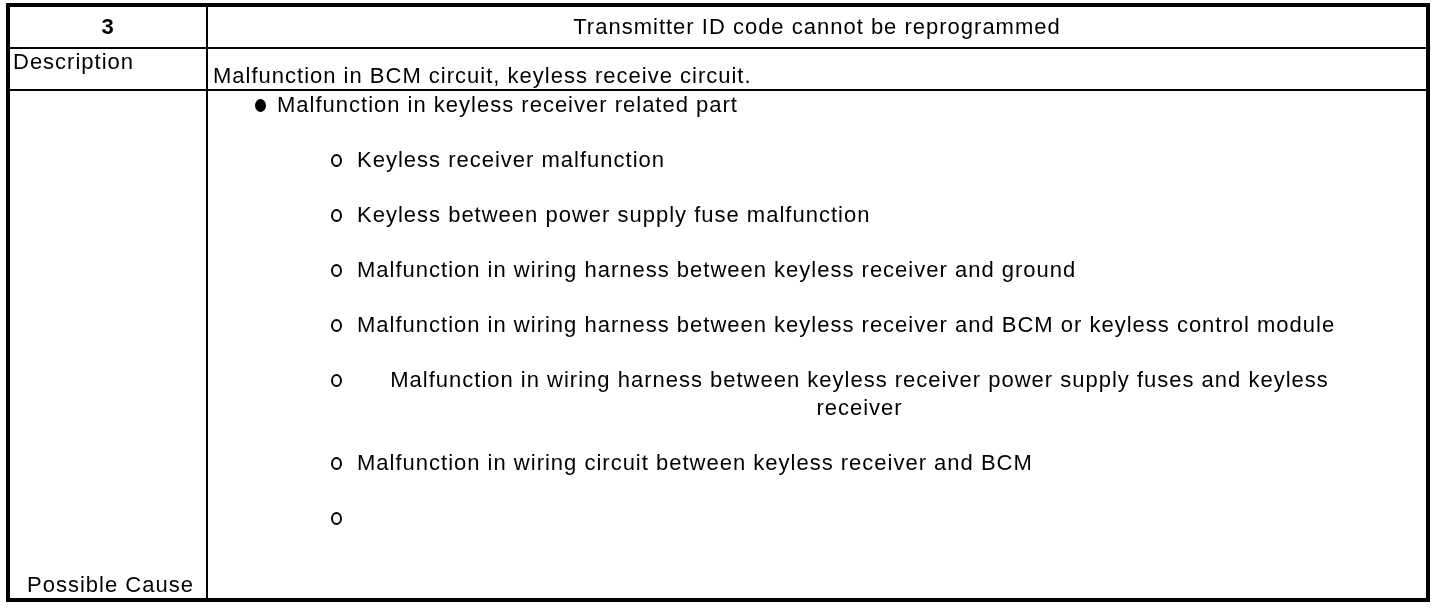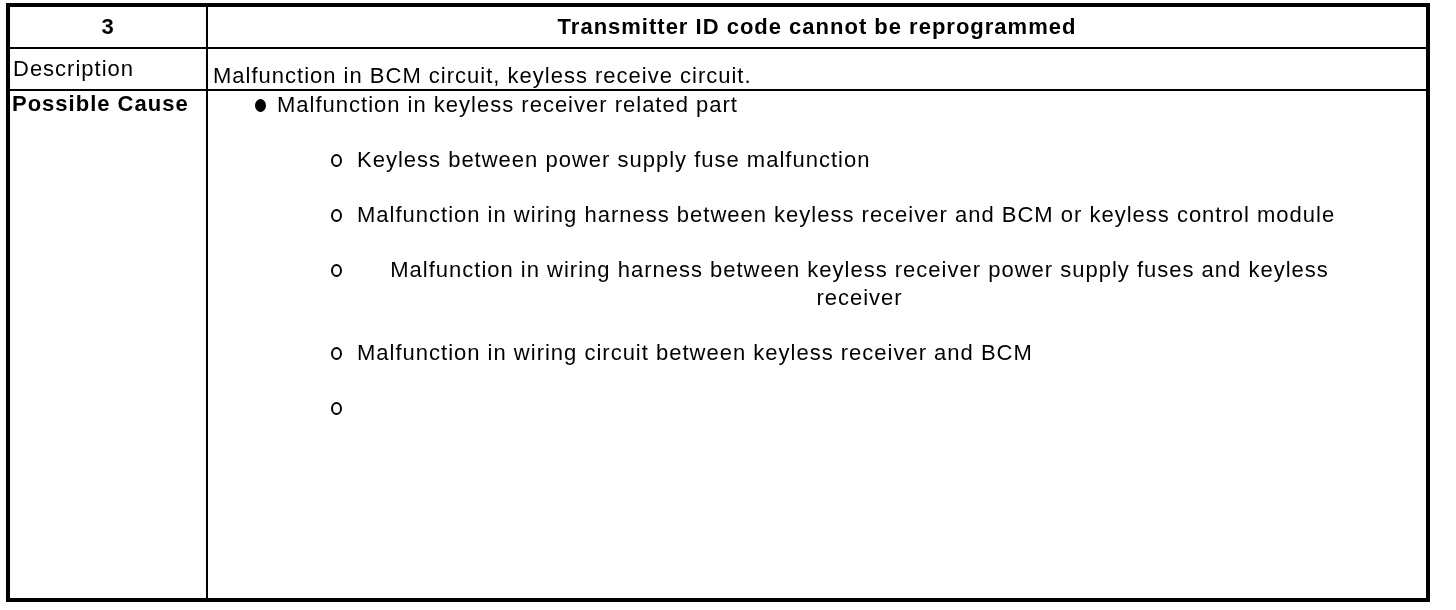--- a/index.html
+++ b/index.html
@@ -43,37 +43,36 @@
   .cell-num {
     display: flex;
     align-items: center;
     justify-content: center;
     font-weight: bold;
   }
   .cell-title {
     display: flex;
     align-items: center;
     justify-content: center;
-    font-weight: bold;
+    font-weight: normal;
   }
   .cell-desc-label {
     display: flex;
-    align-items: center;
     padding-left: 3px;
   }
   .cell-desc-text {
     display: flex;
     align-items: flex-end;
     padding-left: 5px;
   }
   .cell-cause-label {
     display: flex;
-    align-items: flex-start;
-    padding-left: 2px;
-    font-weight: bold;
+    align-items: flex-end;
+    padding-left: 17px;
+    font-weight: normal;
   }
   .cell-cause-content {
     padding-top: 0;
     text-align: center;
   }
 
   .pc-item {
     display: flex;
     line-height: 28px;
     margin-bottom: 27px;
@@ -133,28 +132,40 @@
     </div>
     <div class="cell cell-cause-content">
 
       <div class="pc-item level-1">
         <span class="bullet-box">
             <span class="bullet-filled"></span>
           </span>
         <span class="pc-text">Malfunction in keyless receiver related part</span>
       </div>
 
+      <div class="pc-item level-2">
+        <span class="bullet-box">
+            <span class="bullet-open"></span>
+          </span>
+        <span class="pc-text">Keyless receiver malfunction</span>
+      </div>
 
       <div class="pc-item level-2">
         <span class="bullet-box">
             <span class="bullet-open"></span>
           </span>
         <span class="pc-text">Keyless between power supply fuse malfunction</span>
       </div>
 
+      <div class="pc-item level-2">
+        <span class="bullet-box">
+            <span class="bullet-open"></span>
+          </span>
+        <span class="pc-text">Malfunction in wiring harness between keyless receiver and ground</span>
+      </div>
 
       <div class="pc-item level-2">
         <span class="bullet-box">
             <span class="bullet-open"></span>
           </span>
         <span class="pc-text">Malfunction in wiring harness between keyless receiver and BCM or keyless control module</span>
       </div>
 
       <div class="pc-item level-2">
         <span class="bullet-box">

